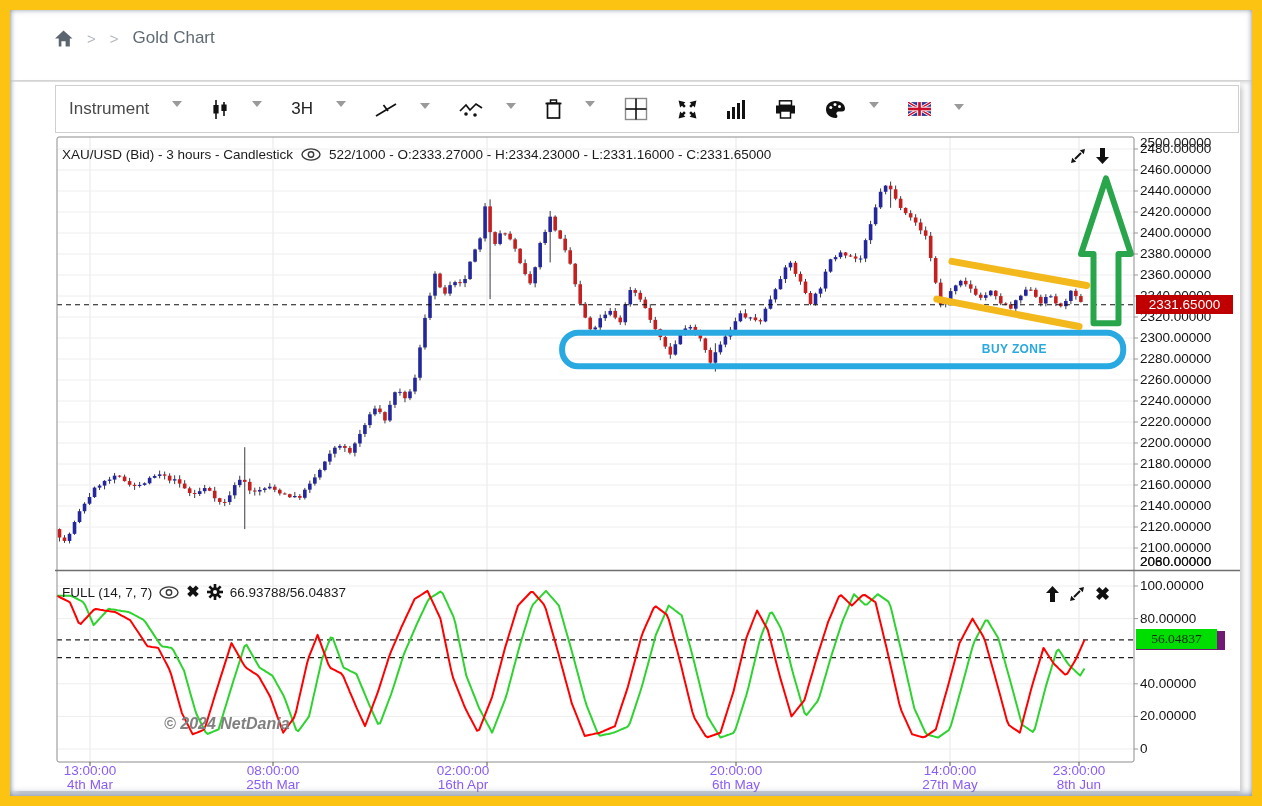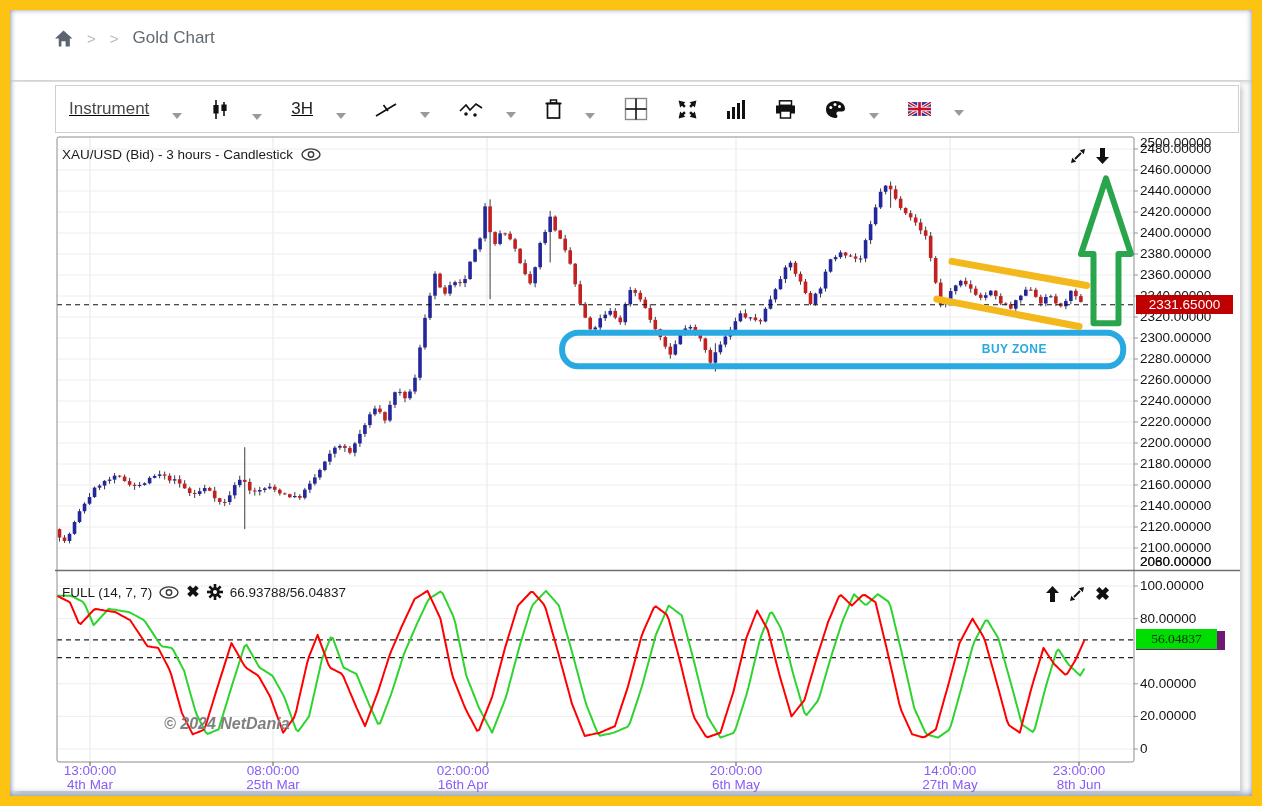--- a/index.html
+++ b/index.html
@@ -11,21 +11,21 @@
        box-shadow:3px 3px 6px -1px rgba(0,0,0,.25);z-index:0;}
   .frame{position:absolute;inset:0;border:10px solid #fdc313;pointer-events:none;z-index:40;
        box-shadow:inset 3px 0 5px -2px rgba(110,120,140,.55), inset -3px 0 5px -2px rgba(110,120,140,.45),
                   inset 0 -5px 6px -2px rgba(120,140,170,.65), inset 0 3px 5px -2px rgba(120,130,150,.35);}
   .breadcrumb{position:absolute;left:54px;top:28px;display:flex;align-items:center;gap:14px;z-index:2;}
   .breadcrumb .crumb{font-size:17px;color:#a7adb3;text-decoration:none;}
   .breadcrumb .crumb.current{color:#5f6a73;}
   .breadcrumb .sep{font-size:15px;color:#b3b8bd;}
   .toolbar{position:absolute;left:55px;top:85px;width:1184px;height:48px;border:1px solid #cfcfcf;
        background:#fff;display:flex;align-items:center;gap:29px;padding-left:13px;box-sizing:border-box;z-index:2;}
-  .tool{display:flex;align-items:flex-end;gap:23px;cursor:pointer;text-decoration:underline;}
+  .tool{display:flex;align-items:flex-start;gap:23px;cursor:pointer;}
   .tool .lbl{font-size:17px;color:#4a4a4a;}
   .caret{width:0;height:0;border-left:5px solid transparent;border-right:5px solid transparent;
        border-top:6px solid #9a9a9a;margin-top:2px;}
   #chart-svg{position:absolute;left:0;top:0;z-index:1;}
   .chart-header{position:absolute;left:62px;top:147px;display:flex;align-items:center;gap:8px;
        font-size:13.5px;color:#1b1b1b;z-index:2;}
   .ind-header{position:absolute;left:62px;top:584px;display:flex;align-items:center;gap:7px;
        font-size:13.5px;color:#1b1b1b;z-index:2;}
   .xglyph{font-size:16px;font-weight:bold;color:#111;line-height:14px;cursor:pointer;}
   .panel-icons{position:absolute;display:flex;align-items:center;gap:10px;z-index:2;}
@@ -668,20 +668,21 @@
   </svg>
 
 <div class="chart-header">
   <span>XAU/USD (Bid) - 3 hours - Candlestick</span>
   <span style="display:flex;cursor:pointer;">
     <svg width="20" height="13" viewBox="0 0 20 13">
         <ellipse cx="10" cy="6.5" rx="9" ry="5.6" fill="none" stroke="#3a3a3a" stroke-width="1.4"></ellipse>
         <circle cx="10" cy="6.5" r="2.7" fill="none" stroke="#3a3a3a" stroke-width="1.4"></circle>
       </svg>
   </span>
+  <span>522/1000 - O:2333.27000 - H:2334.23000 - L:2331.16000 - C:2331.65000</span>
 </div>
 
 <div class="panel-icons price-icons">
   <span style="display:flex;cursor:pointer;">
     <svg width="16" height="16" viewBox="0 0 16 16">
         <line x1="5" y1="11" x2="11" y2="5" stroke="#111" stroke-width="2"></line>
         <path d="M15 1 L13.8 6.2 L9.8 2.2 Z" fill="#111"></path>
         <path d="M1 15 L2.2 9.8 L6.2 13.8 Z" fill="#111"></path>
       </svg>
   </span>

